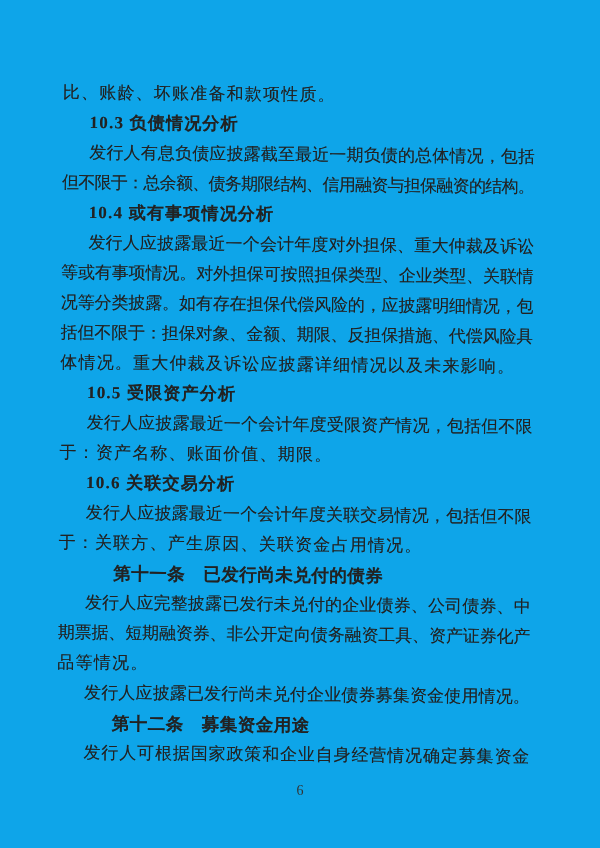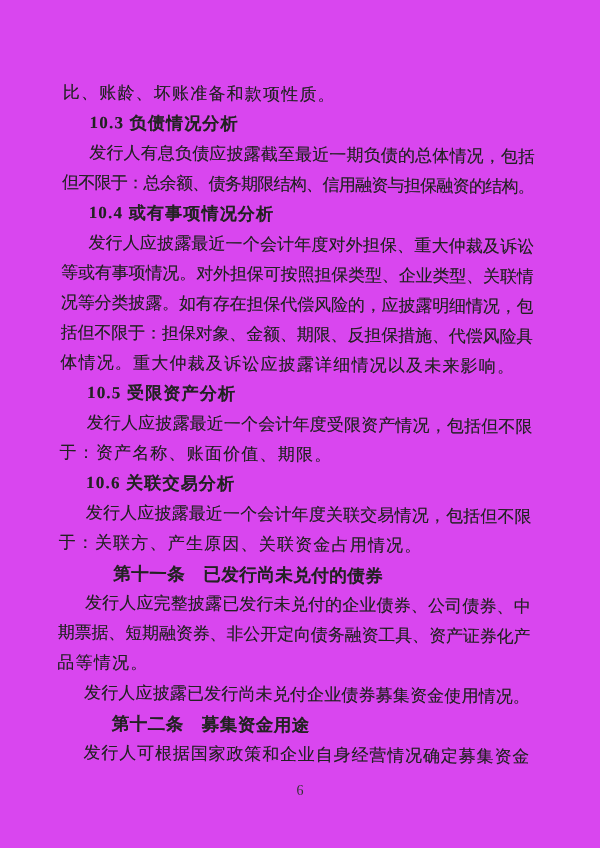--- a/index.html
+++ b/index.html
@@ -5,21 +5,21 @@
   html, body { margin: 0; padding: 0; }
   body {
     width: 600px; height: 848px;
     background: #ffffff;
     font-family: "Liberation Serif", "DejaVu Serif", serif;
     color: #222222;
   }
   .page {
     position: relative;
     width: 600px; height: 848px;
-    background: #d946ef;
+    background: #0ea5e9;
     overflow: hidden;
   }
   
   .content {
     position: absolute;
     left: 63px; top: 80px; width: 472px;
     transform: rotate(0.55deg);
     transform-origin: 236px 0;
     text-shadow: 0 0 0.5px rgba(34,34,34,0.45);
   }

